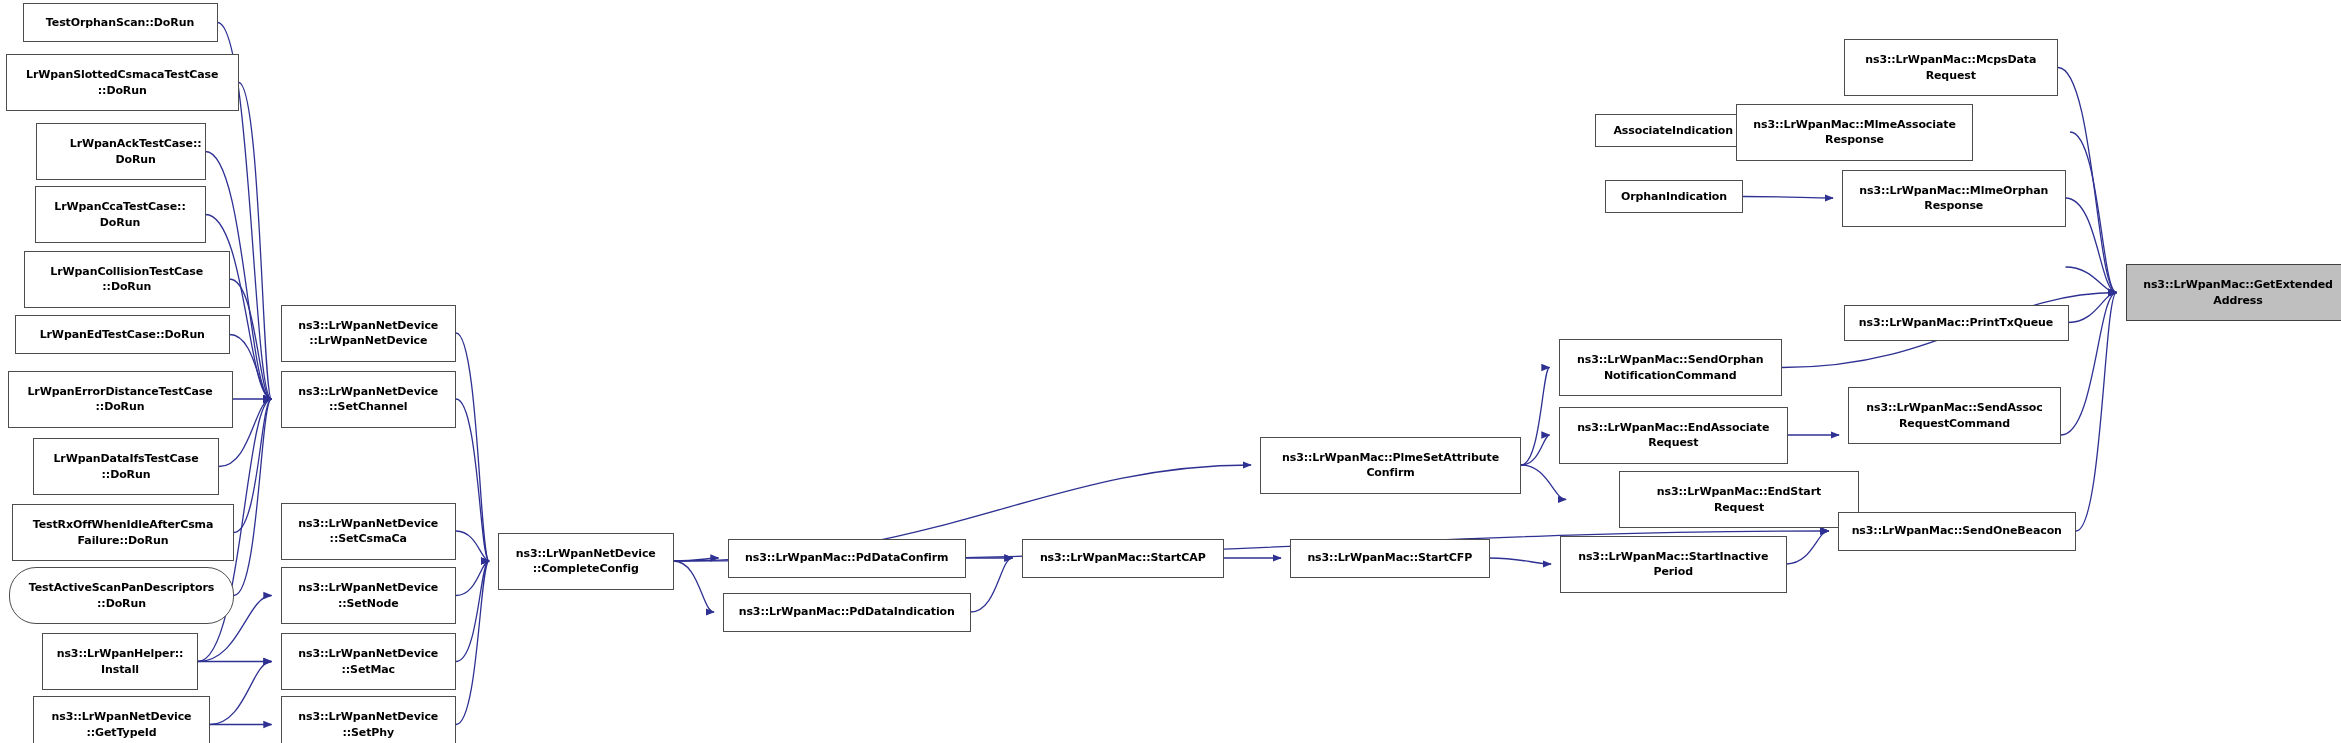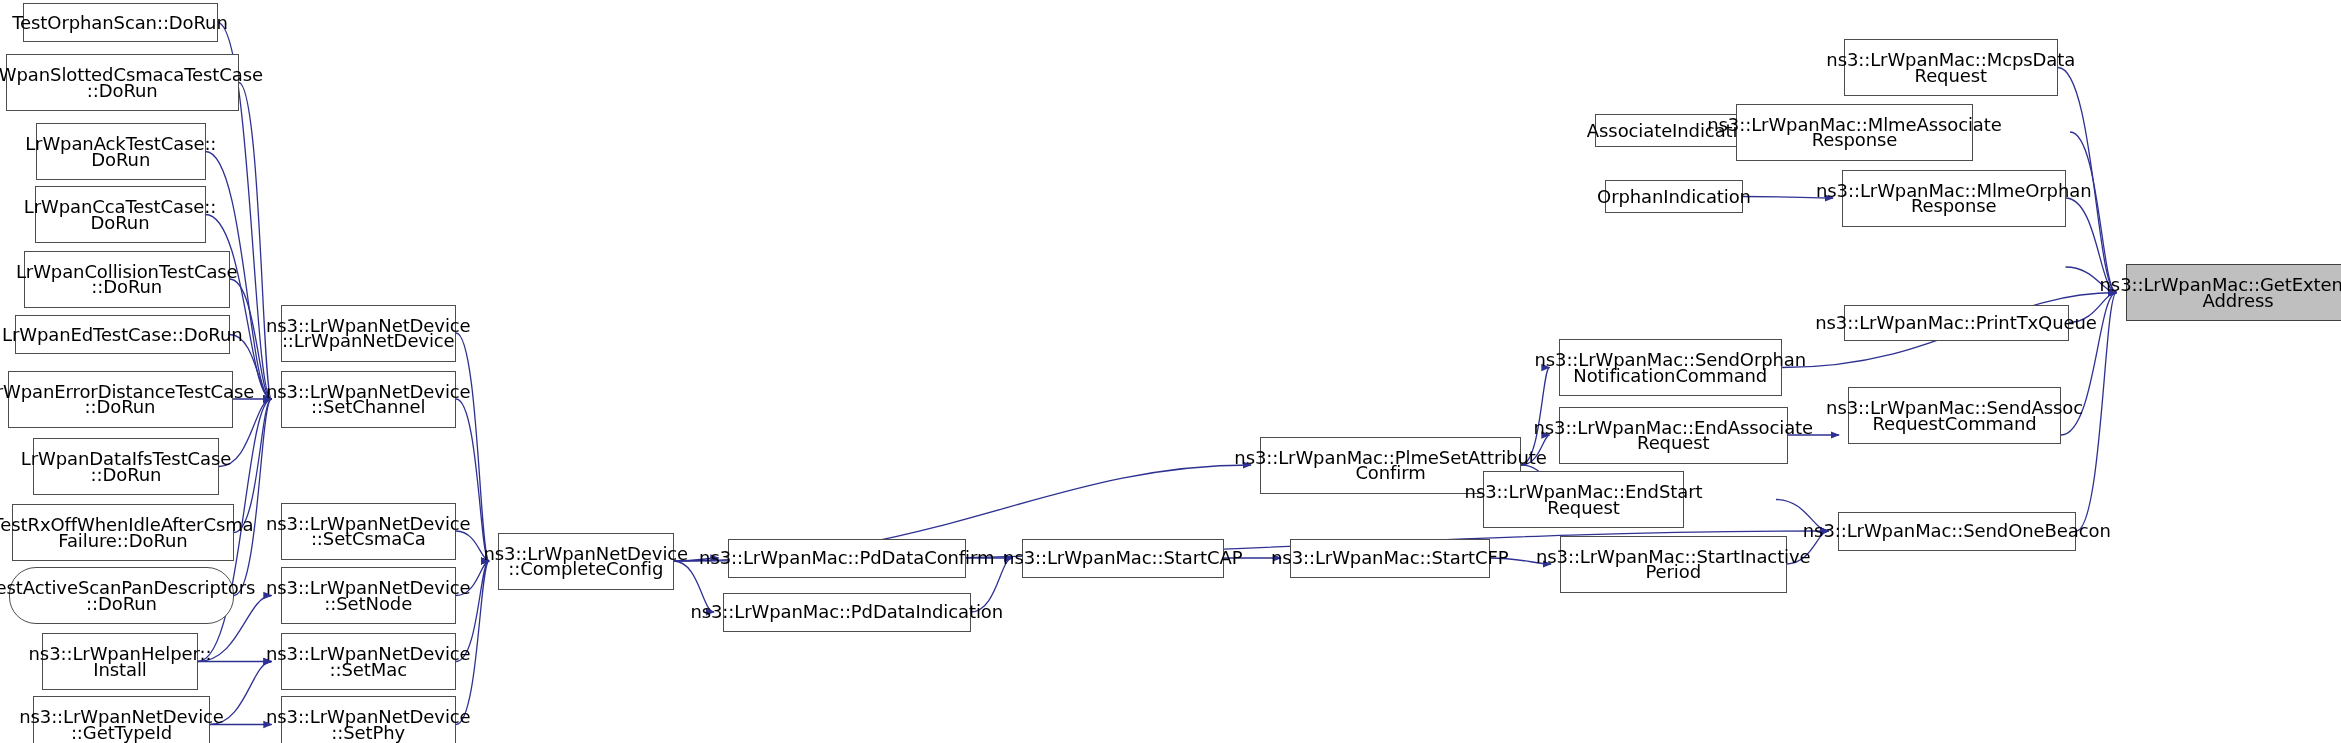--- a/index.html
+++ b/index.html
@@ -22,25 +22,26 @@
   .node{
     position:absolute;
     box-sizing:border-box;
     border:1px solid #4d4d4d;
     background:#ffffff;
     color:#000000;
     display:flex;
     align-items:center;
     justify-content:center;
     text-align:center;
-    font-size:18px;
+    font-size:11px;
     line-height:15.5px;
     letter-spacing:-0.1px;
     white-space:pre-line;
     z-index:2;
+    font-weight:bold;
   }
   .node.highlight{
     background:#bfbfbf;
     border:1px solid #404040;
   }
   .node .lbl{
     display:block;
     padding:0 3px;
     white-space:pre-line;
   }
@@ -97,21 +98,21 @@
       <path d="M 1752 130.5 C 1788.55125 130.5, 1804.54875 132, 1824 132" fill="none" stroke="#2e3192" stroke-width="1.3" marker-end="url(#arrow)"></path>
       <path d="M 2070 132 C 2099.55375 132, 2101.49625 292.5, 2116.5 292.5" fill="none" stroke="#2e3192" stroke-width="1.3" marker-end="url(#arrow)"></path>
       <path d="M 1743 196.5 C 1787.65125 196.5, 1807.24875 198, 1833 198" fill="none" stroke="#2e3192" stroke-width="1.3" marker-end="url(#arrow)"></path>
       <path d="M 2065.5 198 C 2097.45 198, 2099.55 292.5, 2116.5 292.5" fill="none" stroke="#2e3192" stroke-width="1.3" marker-end="url(#arrow)"></path>
       <path d="M 2065.5 267 C 2094.22125 267, 2102.77875 292.5, 2116.5 292.5" fill="none" stroke="#2e3192" stroke-width="1.3" marker-end="url(#arrow)"></path>
       <path d="M 2068.5 322.5 C 2096.175 322.5, 2103.525 292.5, 2116.5 292.5" fill="none" stroke="#2e3192" stroke-width="1.3" marker-end="url(#arrow)"></path>
     </svg>
 <div class="node" style="left: 22.5px; top: 3px; width: 195px; height: 39px;"><span class="lbl">TestOrphanScan::DoRun</span></div>
     <div class="node" style="left: 6px; top: 54px; width: 232.5px; height: 57px; align-items: center;"><span class="lbl">LrWpanSlottedCsmacaTestCase
 ::DoRun</span></div>
-    <div class="node" style="left: 36px; top: 123px; width: 169.5px; height: 57px;"><span class="lbl">LrWpanAckTestCase::
+    <div class="node" style="left: 36px; top: 123px; width: 169.5px; height: 57px; justify-content: flex-end;"><span class="lbl">LrWpanAckTestCase::
 DoRun</span></div>
     <div class="node" style="left: 34.5px; top: 186px; width: 171px; height: 57px;"><span class="lbl">LrWpanCcaTestCase::
 DoRun</span></div>
     <div class="node" style="left: 24px; top: 250.5px; width: 205.5px; height: 57px;"><span class="lbl">LrWpanCollisionTestCase
 ::DoRun</span></div>
     <div class="node" style="left: 15px; top: 315px; width: 214.5px; height: 39px;"><span class="lbl">LrWpanEdTestCase::DoRun</span></div>
     <div class="node" style="left: 7.5px; top: 370.5px; width: 225px; height: 57px;"><span class="lbl">LrWpanErrorDistanceTestCase
 ::DoRun</span></div>
     <div class="node" style="left: 33px; top: 438px; width: 186px; height: 57px;"><span class="lbl">LrWpanDataIfsTestCase
 ::DoRun</span></div>
@@ -140,21 +141,21 @@
     <div class="node" style="left: 727.5px; top: 538.5px; width: 238.5px; height: 39px;"><span class="lbl">ns3::LrWpanMac::PdDataConfirm</span></div>
     <div class="node" style="left: 723px; top: 592.5px; width: 247.5px; height: 39px;"><span class="lbl">ns3::LrWpanMac::PdDataIndication</span></div>
     <div class="node" style="left: 1021.5px; top: 538.5px; width: 202.5px; height: 39px;"><span class="lbl">ns3::LrWpanMac::StartCAP</span></div>
     <div class="node" style="left: 1290px; top: 538.5px; width: 199.5px; height: 39px; text-align: center;"><span class="lbl">ns3::LrWpanMac::StartCFP</span></div>
     <div class="node" style="left: 1260px; top: 436.5px; width: 261px; height: 57px;"><span class="lbl">ns3::LrWpanMac::PlmeSetAttribute
 Confirm</span></div>
     <div class="node" style="left: 1558.5px; top: 339px; width: 223.5px; height: 57px;"><span class="lbl">ns3::LrWpanMac::SendOrphan
 NotificationCommand</span></div>
     <div class="node" style="left: 1558.5px; top: 406.5px; width: 229.5px; height: 57px;"><span class="lbl">ns3::LrWpanMac::EndAssociate
 Request</span></div>
-    <div class="node" style="left: 1483px; top: 471px; width: 201px; height: 57px; align-items: center;"><span class="lbl">ns3::LrWpanMac::EndStart
+    <div class="node" style="left: 1619px; top: 471px; width: 240px; height: 57px; align-items: center;"><span class="lbl">ns3::LrWpanMac::EndStart
 Request</span></div>
     <div class="node" style="left: 1560px; top: 535.5px; width: 226.5px; height: 57px;"><span class="lbl">ns3::LrWpanMac::StartInactive
 Period</span></div>
     <div class="node" style="left: 1848px; top: 387px; width: 213px; height: 57px;"><span class="lbl">ns3::LrWpanMac::SendAssoc
 RequestCommand</span></div>
     <div class="node" style="left: 1837.5px; top: 511.5px; width: 238.5px; height: 39px;"><span class="lbl">ns3::LrWpanMac::SendOneBeacon</span></div>
     <div class="node" style="left: 1843.5px; top: 39px; width: 214.5px; height: 57px;"><span class="lbl">ns3::LrWpanMac::McpsData
 Request</span></div>
     <div class="node" style="left: 1594.5px; top: 114px; width: 157.5px; height: 33px;"><span class="lbl">AssociateIndication</span></div>
     <div class="node" style="left: 1736px; top: 103.5px; width: 237px; height: 57px;"><span class="lbl">ns3::LrWpanMac::MlmeAssociate

